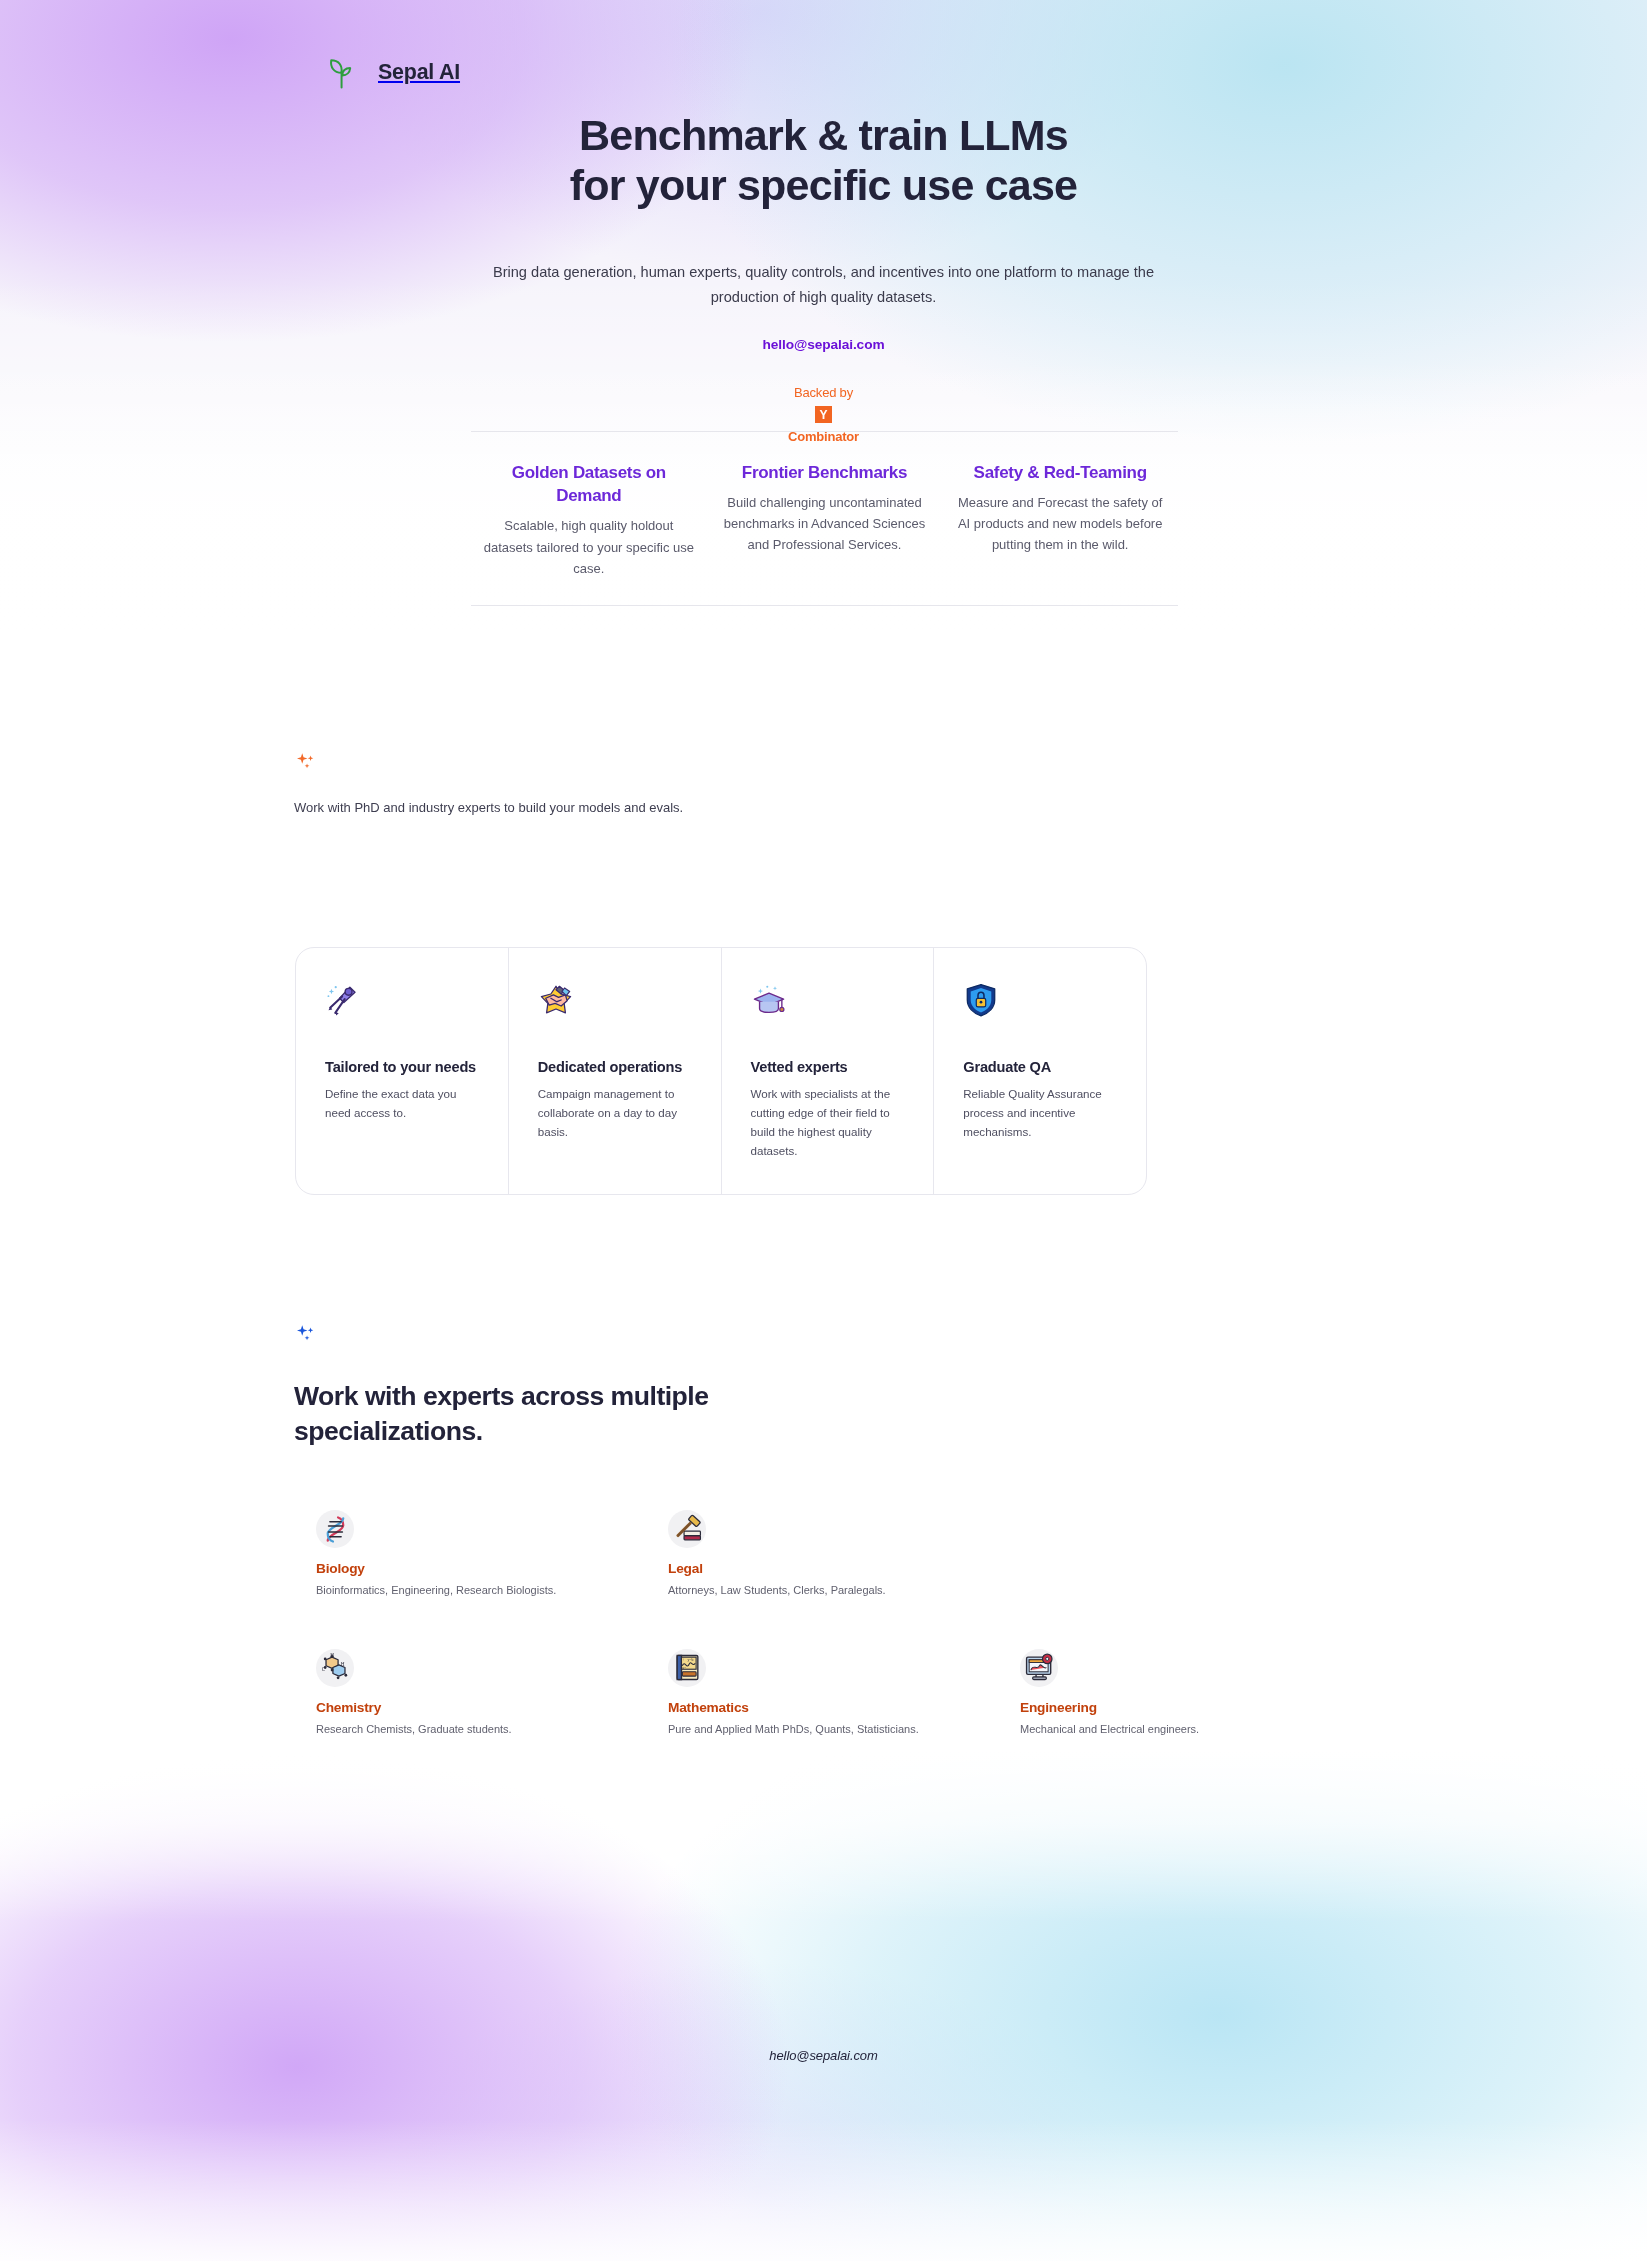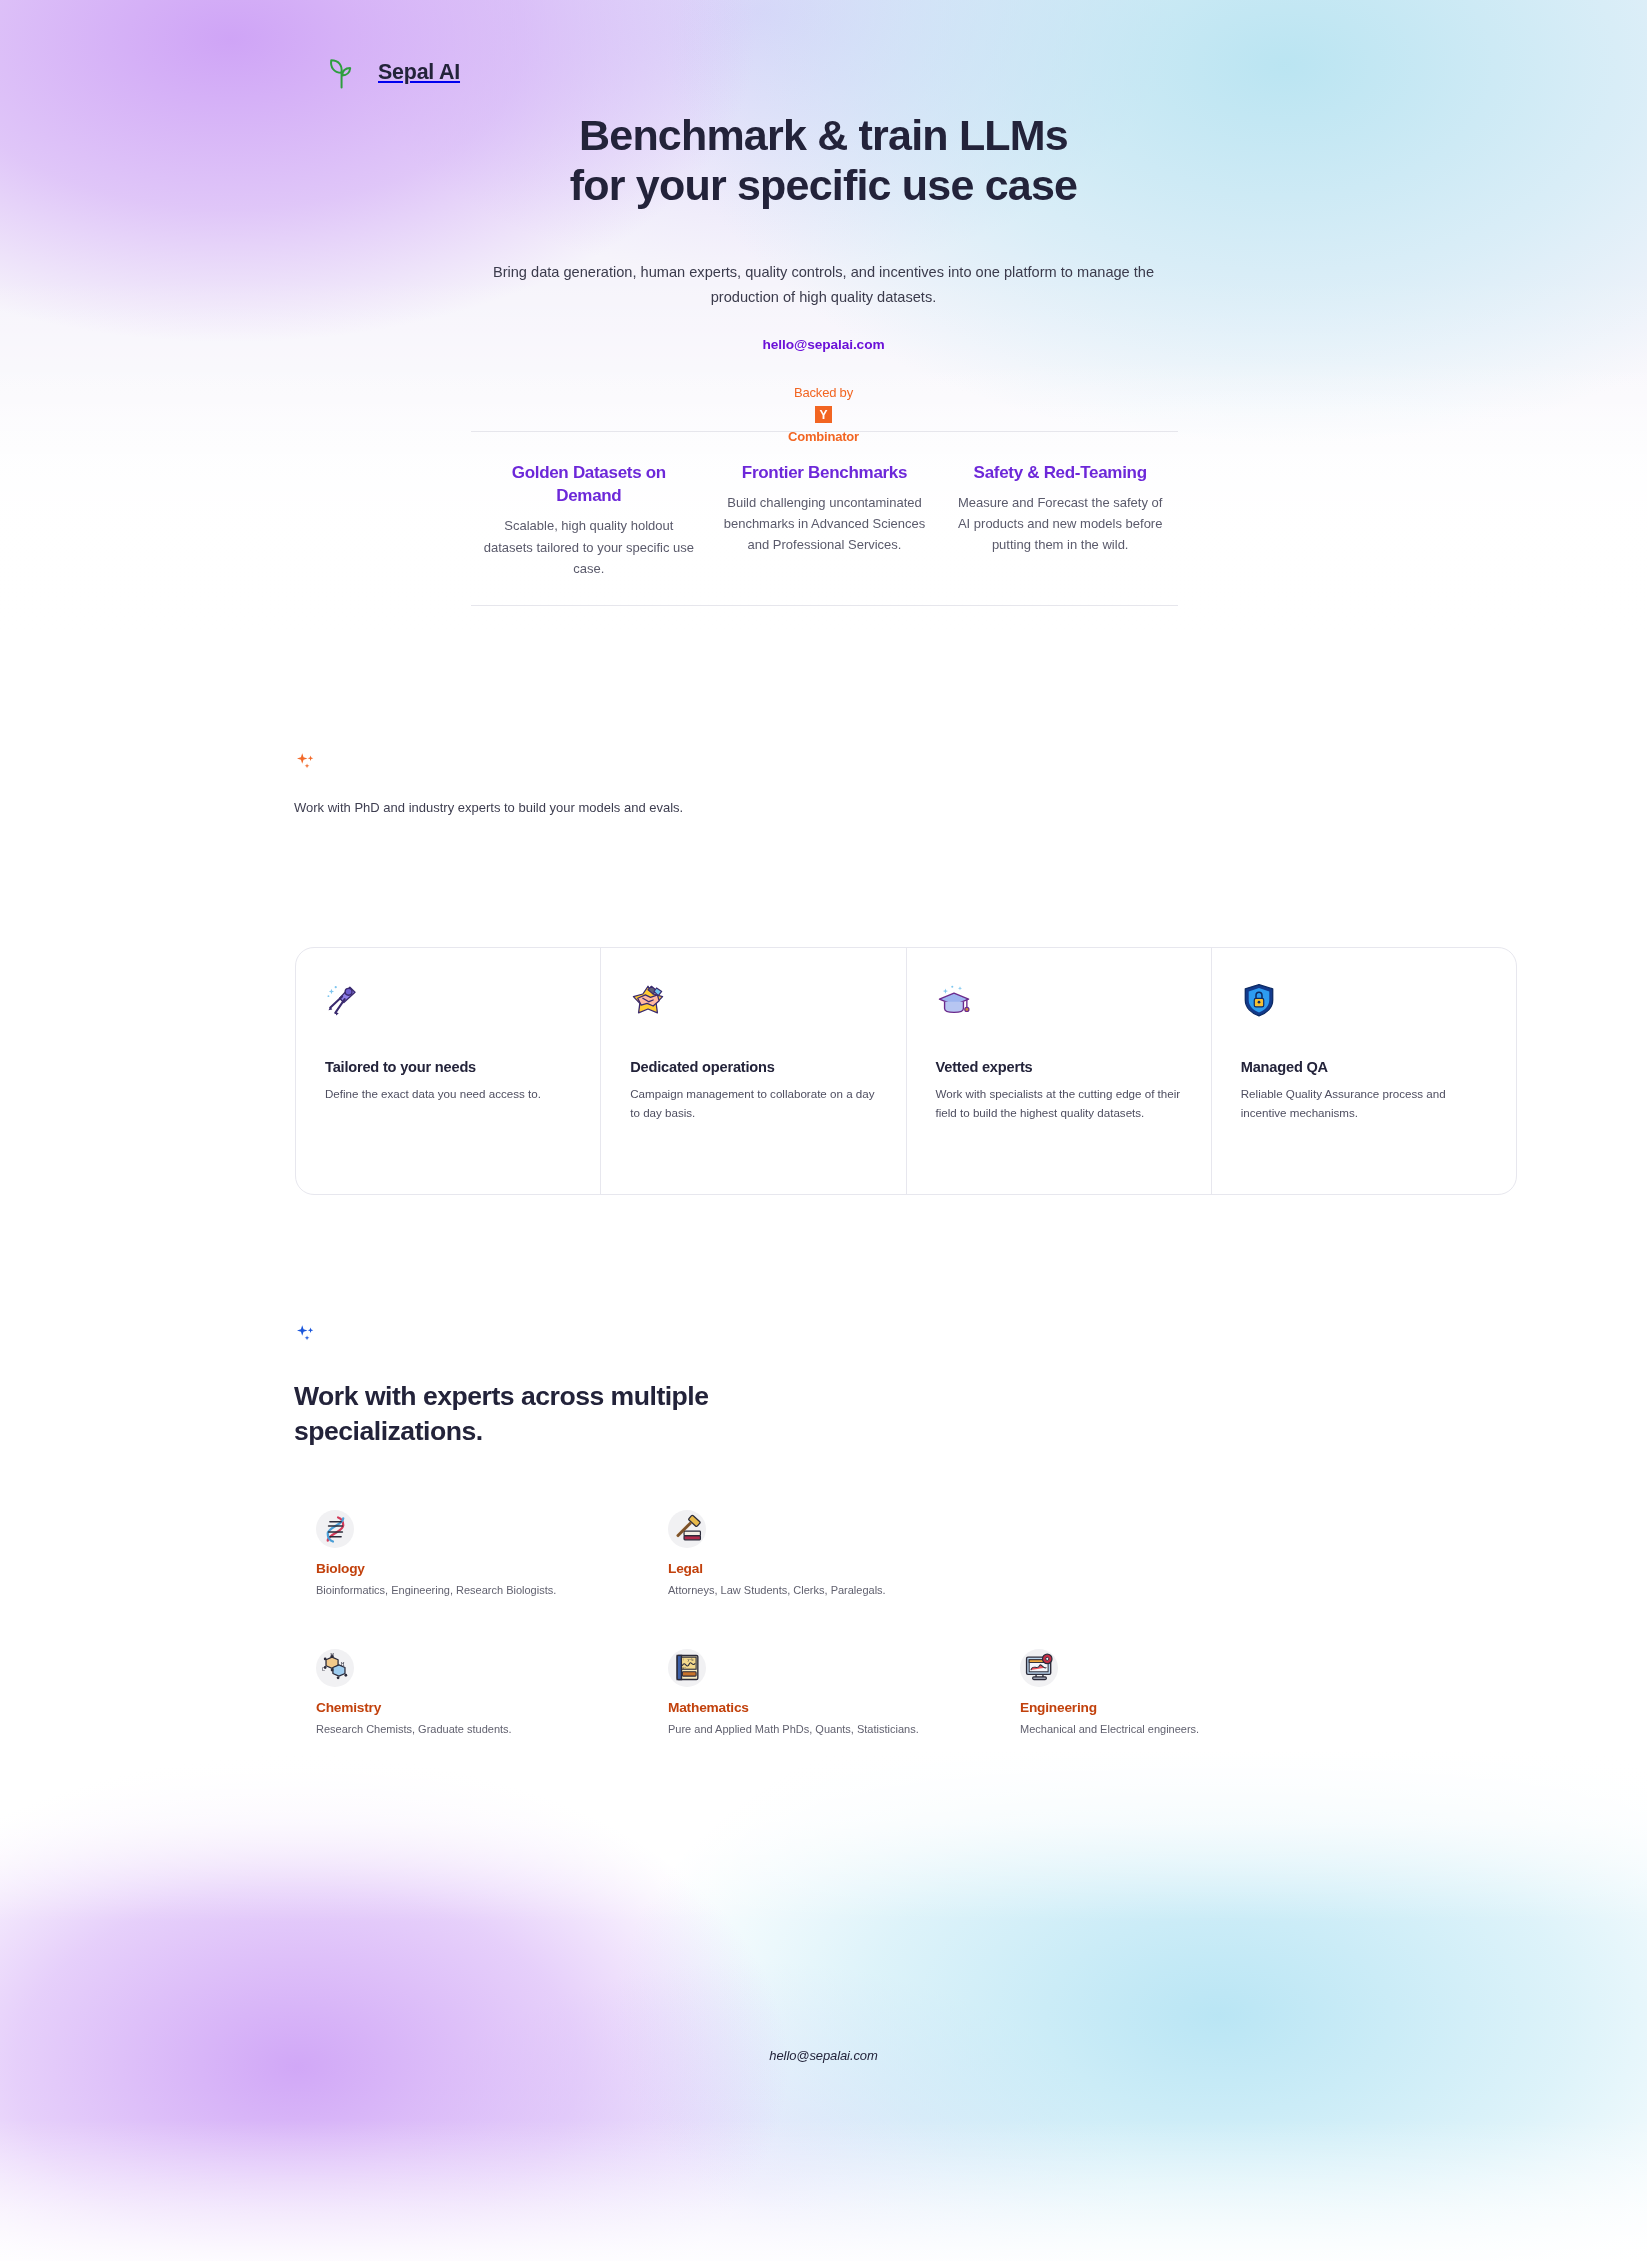--- a/index.html
+++ b/index.html
@@ -78,21 +78,21 @@
   
   .sec { position:absolute; left:294px; width:1115px; }
   .spark { display:block; width:24px; height:24px; }
   .sec h2 {
     margin-top:32px; font-size:26.6px; font-weight:700; color:#23233a; letter-spacing:-0.5px; line-height:1.33;
   }
   .sec .lede { margin-top:23px; font-size:13px; color:#3e3e50; line-height:1.6; }
 
   
   .cards {
-    position:absolute; left:295px; top:947px; width:1222px; height:248px;
+    position:absolute; left:295px; top:947px; width:852px; height:248px;
     border:0.9px solid #e7e7ee; border-radius:19px; background:#fff; display:flex; overflow:hidden;
   }
   .card { flex:1; padding:34px 29px 0 29px; border-right:0.9px solid #e7e7ee; }
   .card:last-child { border-right:none; }
   .card-ico { width:36px; height:36px; display:block; }
   .card h4 { margin-top:41px; font-size:14.6px; font-weight:700; color:#23233a; letter-spacing:-0.2px; }
   .card p { margin-top:10.3px; font-size:11.6px; line-height:1.63; color:#4e4e60; }
 
   
   .specs { position:absolute; left:316px; top:1510px; width:1072px; }
@@ -220,21 +220,21 @@
     </div>
 
     <div class="card">
       <svg class="card-ico" viewBox="0 0 42 42">
         <path d="M21 3 L37 8 V21 C37 30 30 36.5 21 39.5 C12 36.5 5 30 5 21 V8 Z" fill="#123a8c" stroke="#0d2a63" stroke-width="1.5" stroke-linejoin="round"></path>
         <path d="M21 7 L33 11 V21 C33 28 27.5 33 21 35.5 C14.5 33 9 28 9 21 V11 Z" fill="#2d9cf0"></path>
         <rect x="15.5" y="19" width="11" height="10" rx="2" fill="#f5c032" stroke="#0d2a63" stroke-width="1.4"></rect>
         <path d="M17.5 19 V16 C17.5 13.5 19 12 21 12 C23 12 24.5 13.5 24.5 16 V19" fill="none" stroke="#0d2a63" stroke-width="1.8"></path>
         <circle cx="21" cy="23.5" r="1.6" fill="#0d2a63"></circle>
       </svg>
-      <h4>Managed QA</h4>
+      <h4>Graduate QA</h4>
       <p>Reliable Quality Assurance process and incentive mechanisms.</p>
     </div>
 
   </div>
 
   <div class="sec" style="top:1323px;">
     <svg class="spark" viewBox="0 0 28 28">
       <path d="M9.6 2.6 L11.1 7.2 L15.7 8.7 L11.1 10.2 L9.6 14.8 L8.1 10.2 L3.5 8.7 L8.1 7.2 Z" fill="#1a56db"></path>
       <path d="M19.3 5.2 L20.1 7.6 L22.5 8.4 L20.1 9.2 L19.3 11.6 L18.5 9.2 L16.1 8.4 L18.5 7.6 Z" fill="#1a56db"></path>
       <path d="M15.2 14.5 L15.9 16.6 L18 17.3 L15.9 18 L15.2 20.1 L14.5 18 L12.4 17.3 L14.5 16.6 Z" fill="#1a56db"></path>

